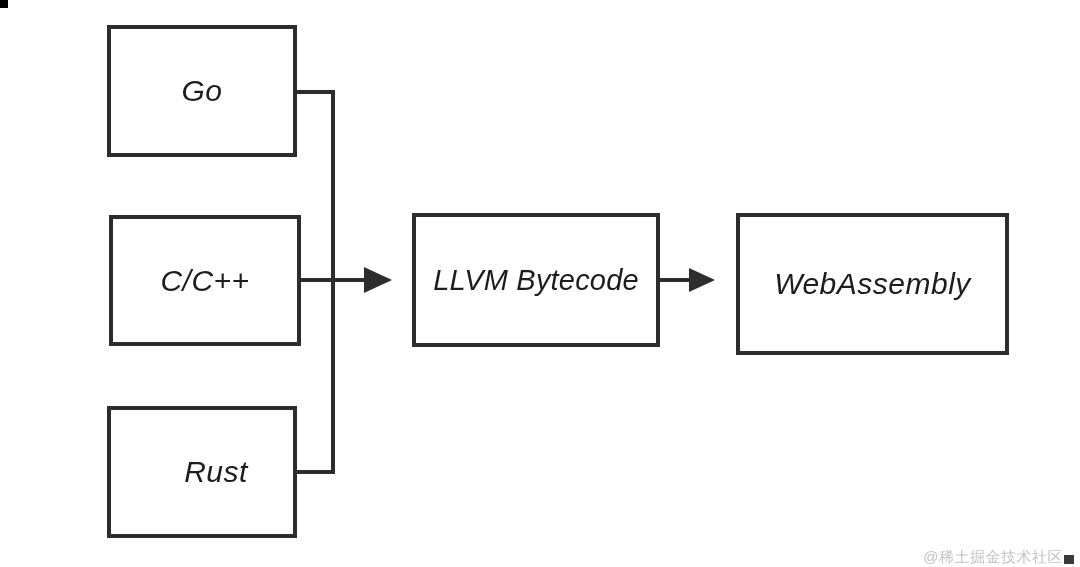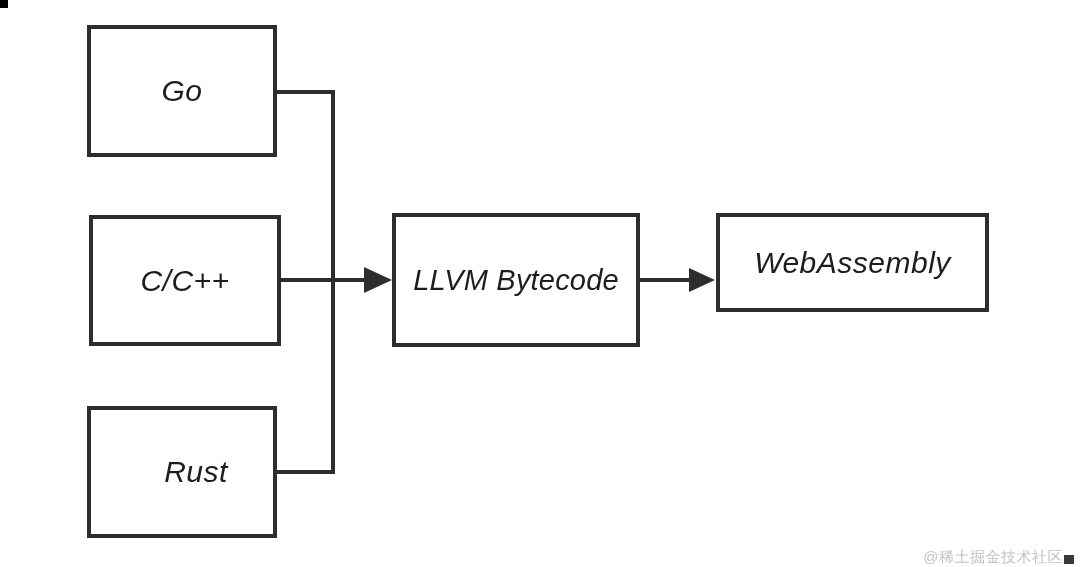--- a/index.html
+++ b/index.html
@@ -23,34 +23,35 @@
     width: 1080px; height: 567px;
   }
   .node {
     position: absolute;
     box-sizing: border-box;
     border: 4px solid #2d2d2d;
     background: #ffffff;
     display: flex;
     align-items: center;
     justify-content: center;
+    margin-left: 20px;
   }
   .node-label {
     color: #1d1d1d;
     font-size: 30px;
     letter-spacing: 0.5px;
     white-space: nowrap;
   }
   .italic .node-label { font-style: italic; }
   .node-go   { left: 87px;  top: 25px;  width: 190px; height: 132px; }
   .node-cpp  { left: 89px;  top: 215px; width: 192px; height: 131px; text-align: center; }
   .node-rust { left: 87px;  top: 406px; width: 190px; height: 132px; padding-left: 28px; }
   .node-llvm { left: 392px; top: 213px; width: 248px; height: 134px; font-style: italic; }
   .node-llvm .node-label { font-size: 29px; letter-spacing: 0.2px; }
-  .node-wasm { left: 716px; top: 213px; width: 273px; height: 99px; }
+  .node-wasm { left: 716px; top: 213px; width: 273px; height: 142px; }
   .watermark {
     position: absolute;
     right: 6px;
     bottom: 3px;
     display: flex;
     align-items: flex-end;
     color: #c3c3c3;
     font-size: 15px;
     letter-spacing: 0.5px;
     line-height: 1;

